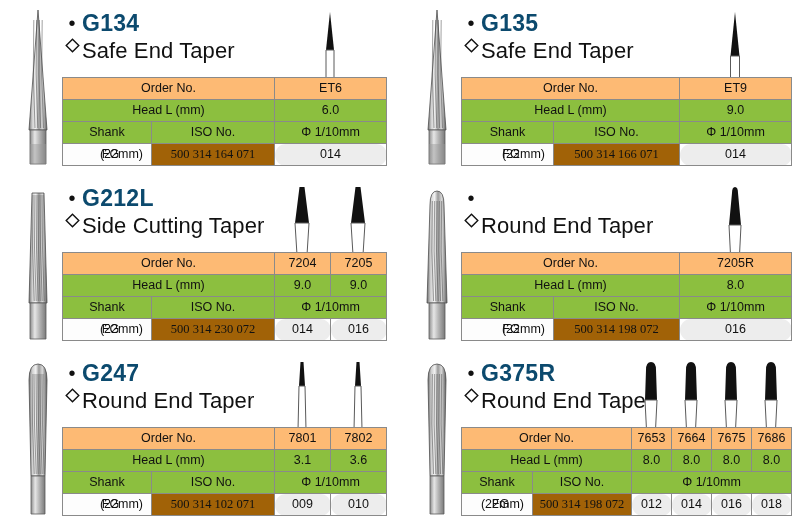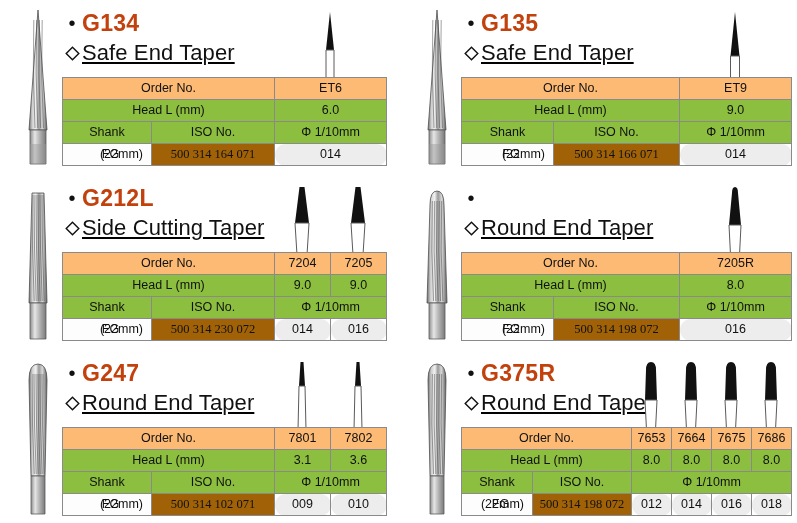--- a/index.html
+++ b/index.html
@@ -18,24 +18,24 @@
   .row-2{top:175px;}
   .row-3{top:350px;}
 
   
   .bigbur{position:absolute;left:14px;top:4px;width:48px;height:166px;}
   .bigbur svg{display:block;}
 
   
   .titles{position:absolute;left:62px;top:8px;width:250px;}
   .t-code{display:flex;align-items:center;height:30px;}
-  .t-desc{display:flex;align-items:center;height:30px;text-decoration:underline;}
+  .t-desc{display:flex;align-items:flex-start;height:30px;}
   .bullet-icon{width:20px;text-align:center;font-size:20px;line-height:1;color:#111;}
   .diamond-icon{width:20px;display:flex;align-items:center;justify-content:center;}
-  .code-text{font-size:23px;font-weight:bold;color:#c2410c;letter-spacing:.3px;}
+  .code-text{font-size:23px;font-weight:bold;color:#0c4a6e;letter-spacing:.3px;}
   .desc-text{font-size:22px;font-weight:normal;color:#111;letter-spacing:.1px;}
 
   
   .icons{position:absolute;bottom:0;height:72px;}
   .iconcell{position:absolute;bottom:0;display:flex;align-items:flex-end;justify-content:center;}
   .iconcell svg{display:block;}
 
   
   .tbl{position:absolute;left:62px;bottom:8px;width:324px;border-collapse:collapse;
        table-layout:fixed;border:1px solid #8a8a8a;}

